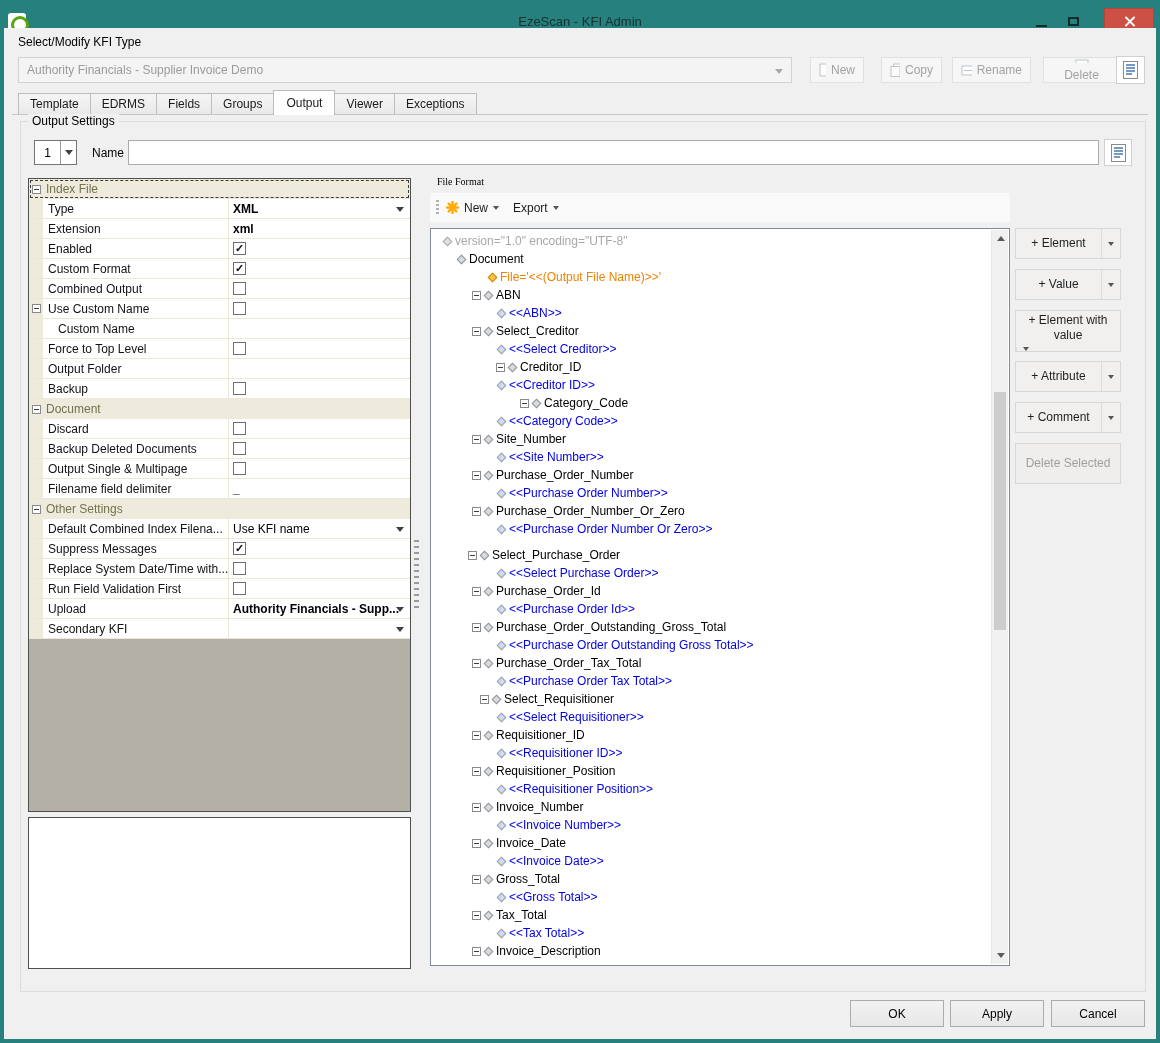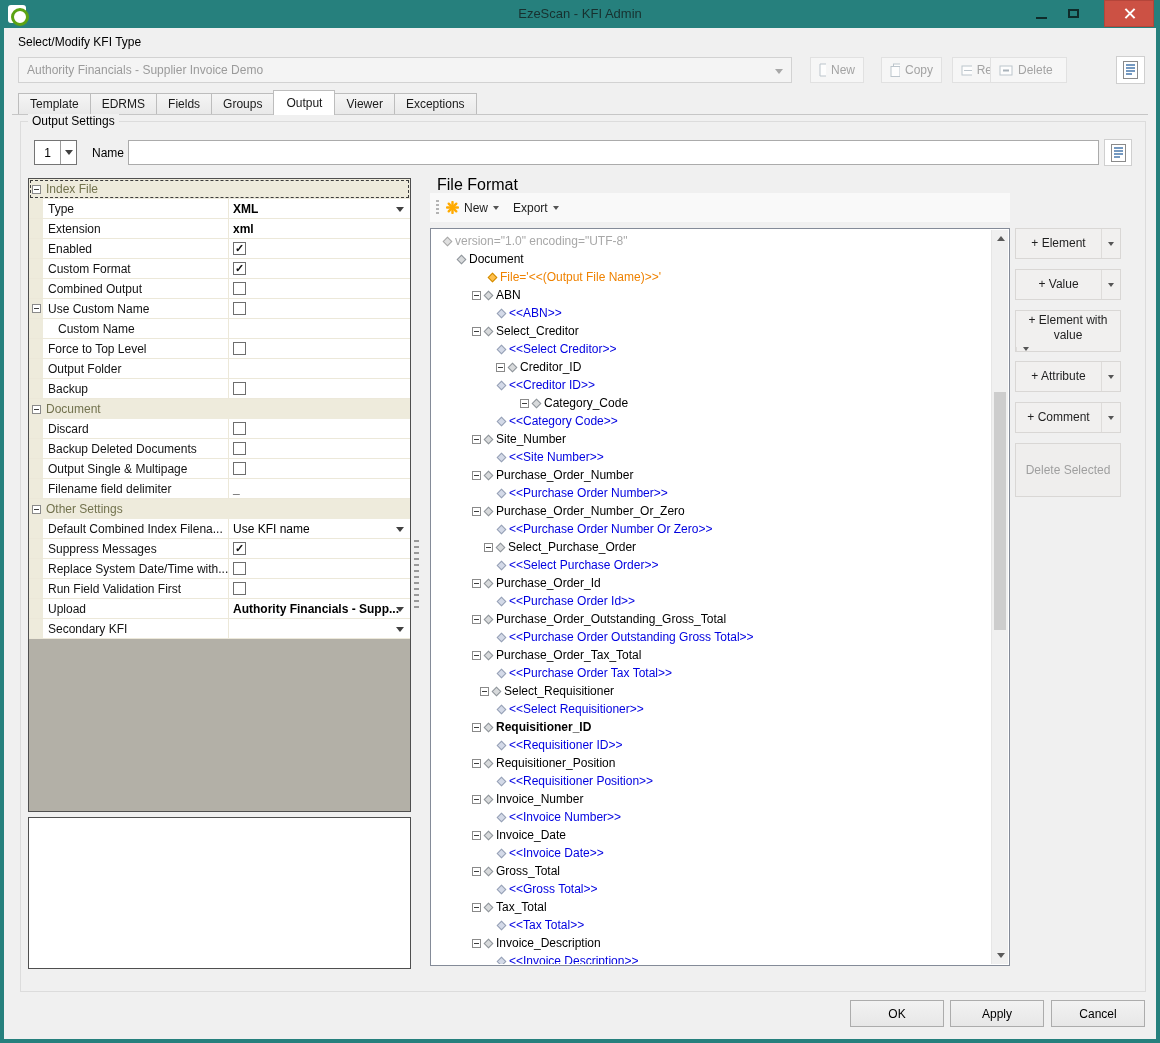--- a/index.html
+++ b/index.html
@@ -1,20 +1,20 @@
 <!DOCTYPE html>
 <html><head>
 <meta charset="utf-8">
 <style>
   * { margin:0; padding:0; box-sizing:border-box; font-family:"Liberation Sans", sans-serif; }
   html,body { width:1160px; height:1043px; background:#fff; }
   .win { position:relative; width:1160px; height:1043px; background:#26807d; overflow:hidden; }
 
   
-  .titlebar { position:absolute; left:0; top:0; width:1160px; height:28px; background:#26807d; }
+  .titlebar { position:absolute; left:0; top:8px; width:1160px; height:28px; background:#26807d; }
   .app-icon { position:absolute; left:8px; top:5px; width:18px; height:18px; background:#fff; border-radius:3px; }
   .app-icon::before { content:""; position:absolute; left:3px; top:3px; width:12px; height:12px; border:3px solid #5ba313; border-radius:50%; }
   .title-text { position:absolute; left:0; right:0; top:0; height:28px; line-height:28px; text-align:center; font-size:13px; color:#17302f; }
   .cap-btn { position:absolute; top:0; height:27px; display:flex; align-items:center; justify-content:center; }
   .btn-min { left:1026px; width:30px; }
   .btn-max { left:1058px; width:30px; }
   .btn-close { left:1104px; width:50px; background:#cc5144; border:1px solid #b4453a; }
   .glyph-min { width:11px; height:2px; background:#0f2b2a; margin-top:8px; }
   .glyph-max { width:11px; height:9px; border:2px solid #0f2b2a; }
   .glyph-close { position:relative; width:13px; height:13px; }
@@ -29,21 +29,21 @@
 
   .kfi-combo { position:absolute; left:18px; top:57px; width:774px; height:26px; background:#f4f4f4; border:1px solid #d2d2d2; display:flex; align-items:center; padding:0 22px 0 8px; font-size:12px; color:#9b9b9b; }
   .kfi-combo .tri { position:absolute; right:8px; top:11px; border-top-color:#a8a8a8; }
 
   .tri { width:0; height:0; border-left:4px solid transparent; border-right:4px solid transparent; border-top:5px solid #404040; display:inline-block; }
 
   .top-btn { position:absolute; top:57px; height:26px; background:#f6f6f6; border:1px solid #e1e1e1; color:#a3a3a3; font-size:12px; display:flex; align-items:center; gap:5px; padding:0 8px; }
   .tb-new { left:810px; width:54px; }
   .tb-copy { left:881px; width:61px; }
   .tb-rename { left:952px; width:79px; }
-  .tb-delete { left:990px; width:77px; }
+  .tb-delete { left:1043px; width:77px;flex-direction:column; }
 
   .doc-btn { position:absolute; width:29px; height:28px; background:#fff; border:1px solid #cfcfcf; display:flex; align-items:center; justify-content:center; }
   .doc1 { left:1116px; top:56px; }
   .doc2 { left:1104px; top:139px; width:28px; height:27px; }
 
   
   .tab-strip { position:absolute; left:18px; top:90px; display:flex; align-items:flex-start; z-index:2; }
   .tab { height:21px; margin-top:3px; margin-right:-1px; padding:0 11px; display:flex; align-items:center; font-size:12px; color:#1a1a1a; background:linear-gradient(#f5f5f5,#e9e9e9); border:1px solid #bdbdbd; border-bottom:none; }
   .tab.active { height:25px; margin-top:0; background:#fff; position:relative; z-index:3; padding:0 12px; }
   .pane-line { position:absolute; left:12px; top:114px; width:1136px; height:1px; background:#c6c6c6; }
@@ -72,21 +72,21 @@
   .pg-check { width:13px; height:13px; border:1px solid #6e6e6e; background:#fff; display:flex; align-items:center; justify-content:center; }
   .pg-check.checked::after { content:"\2713"; font-size:11px; font-weight:bold; color:#111; line-height:11px; }
   .pg-dd { position:absolute; right:2px; top:2px; width:16px; height:16px; display:flex; align-items:center; justify-content:center; }
   .expander-box { position:relative; width:9px; height:9px; border:1px solid #8a8a8a; background:#fff; flex:none; }
   .expander-box::before { content:""; position:absolute; left:1px; top:3px; width:5px; height:1px; background:#3d3d3d; }
 
   .desc-panel { position:absolute; left:28px; top:817px; width:383px; height:152px; background:#fff; border:1px solid #4f4f4f; }
   .splitter { position:absolute; left:414px; top:540px; width:5px; height:72px; background:repeating-linear-gradient(to bottom,#9a9a9a 0 2px,transparent 2px 6px); }
 
   
-  .ff-label { position:absolute; left:437px; top:176px; font-size:16px; }
+  .ff-label { position:absolute; left:437px; top:176px; font-size:10px;font-family:Liberation Serif, serif; }
   .ff-toolbar { position:absolute; left:430px; top:193px; width:580px; height:29px; background:#f9f9f9; display:flex; align-items:center; }
   .tb-grip { width:3px; height:16px; margin-left:6px; background:repeating-linear-gradient(to bottom,#b3b3b3 0 2px,transparent 2px 4px); }
   .tool-btn { display:flex; align-items:center; gap:5px; padding:3px 7px; font-size:12px; color:#1c1c1c; }
   .tool-btn .tri { border-top-width:4px; border-left-width:3.5px; border-right-width:3.5px; border-top-color:#555; }
 
   .tree { position:absolute; left:430px; top:228px; width:580px; height:738px; background:#fff; border:1px solid #848b98; }
   .tree-rows { position:absolute; left:1px; top:3px; right:18px; bottom:1px; overflow:hidden; }
   .tree-row { height:18px; display:flex; align-items:center; gap:4px; font-size:12px; white-space:nowrap; }
   .ex-spacer { width:13px; flex:none; }
   .diamond { width:7px; height:7px; transform:rotate(45deg); flex:none; }
@@ -106,21 +106,21 @@
   .tri-dn { width:0; height:0; border-left:4px solid transparent; border-right:4px solid transparent; border-top:5px solid #5a5a5a; }
   .vs-thumb { position:absolute; left:2px; right:2px; top:162px; height:238px; background:#cdcdcd; }
 
   
   .side-btn { position:absolute; left:1015px; width:106px; background:#f1f0ef; border:1px solid #d9d7d5; display:flex; align-items:center; font-size:12px; color:#1f1f1f; }
   .sb-label { flex:1; text-align:center; padding:2px; line-height:1.25; }
   .sb-split { width:19px; align-self:stretch; border-left:1px solid #dedcda; display:flex; align-items:center; justify-content:center; }
   .sb-split .tri { border-top-width:4px; border-left-width:3.5px; border-right-width:3.5px; border-top-color:#555; }
   .sb1 { top:228px; height:31px; } .sb2 { top:269px; height:31px; } .sb3 { top:310px; height:42px;flex-direction:column; }
   .sb4 { top:361px; height:31px; } .sb5 { top:402px; height:31px; }
-  .sb6 { top:443px; height:54px; color:#9f9f9f; background:#efeeed; }
+  .sb6 { top:443px; height:41px; color:#9f9f9f; background:#efeeed; }
 
   
   .footer-btn { position:absolute; top:1000px; width:94px; height:27px; background:linear-gradient(#f2f2f2,#e7e7e7); border:1px solid #acacac; font-size:12px; color:#000; }
   .f-ok { left:850px; } .f-apply { left:950px; } .f-cancel { left:1051px; }
 </style>
 </head>
 <body>
 
 <div class="win">
 
@@ -484,21 +484,21 @@
         </div>
         <div class="tree-row" style="padding-left: 40px;">
           <span class="expander-box"></span>
           <span class="diamond d-element"></span>
           <span class="tree-text c-element">Purchase_Order_Number_Or_Zero</span>
         </div>
         <div class="tree-row" style="padding-left: 66px;">
           <span class="diamond d-value"></span>
           <span class="tree-text c-value">&lt;&lt;Purchase Order Number Or Zero&gt;&gt;</span>
         </div>
-        <div class="tree-row" style="padding-left: 52px;">
+        <div class="tree-row" style="padding-left: 36px; margin-top: 8px;">
           <span class="expander-box"></span>
           <span class="diamond d-element"></span>
           <span class="tree-text c-element">Select_Purchase_Order</span>
         </div>
         <div class="tree-row" style="padding-left: 66px;">
           <span class="diamond d-value"></span>
           <span class="tree-text c-value">&lt;&lt;Select Purchase Order&gt;&gt;</span>
         </div>
         <div class="tree-row" style="padding-left: 40px;">
           <span class="expander-box"></span>
@@ -529,21 +529,21 @@
         </div>
         <div class="tree-row" style="padding-left: 48px;">
           <span class="expander-box"></span>
           <span class="diamond d-element"></span>
           <span class="tree-text c-element">Select_Requisitioner</span>
         </div>
         <div class="tree-row" style="padding-left: 66px;">
           <span class="diamond d-value"></span>
           <span class="tree-text c-value">&lt;&lt;Select Requisitioner&gt;&gt;</span>
         </div>
-        <div class="tree-row" style="padding-left: 40px; font-weight: bold;">
+        <div class="tree-row" style="padding-left: 40px;">
           <span class="expander-box"></span>
           <span class="diamond d-element"></span>
           <span class="tree-text c-element">Requisitioner_ID</span>
         </div>
         <div class="tree-row" style="padding-left: 66px;">
           <span class="diamond d-value"></span>
           <span class="tree-text c-value">&lt;&lt;Requisitioner ID&gt;&gt;</span>
         </div>
         <div class="tree-row" style="padding-left: 40px;">
           <span class="expander-box"></span>

